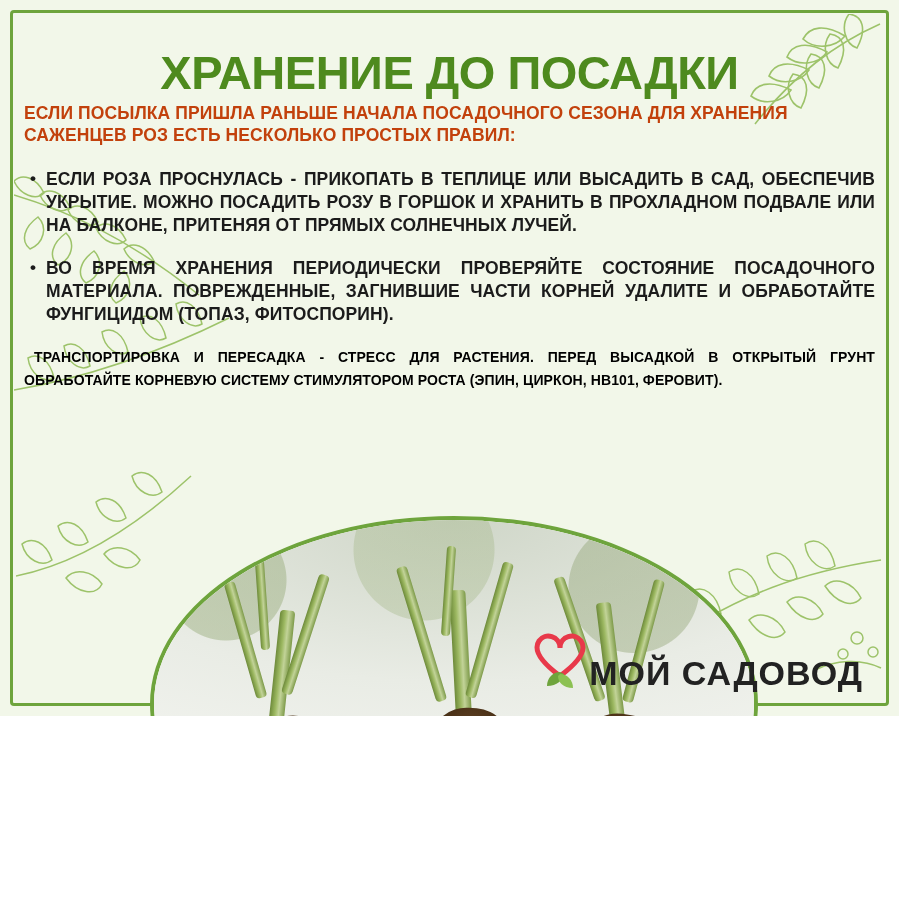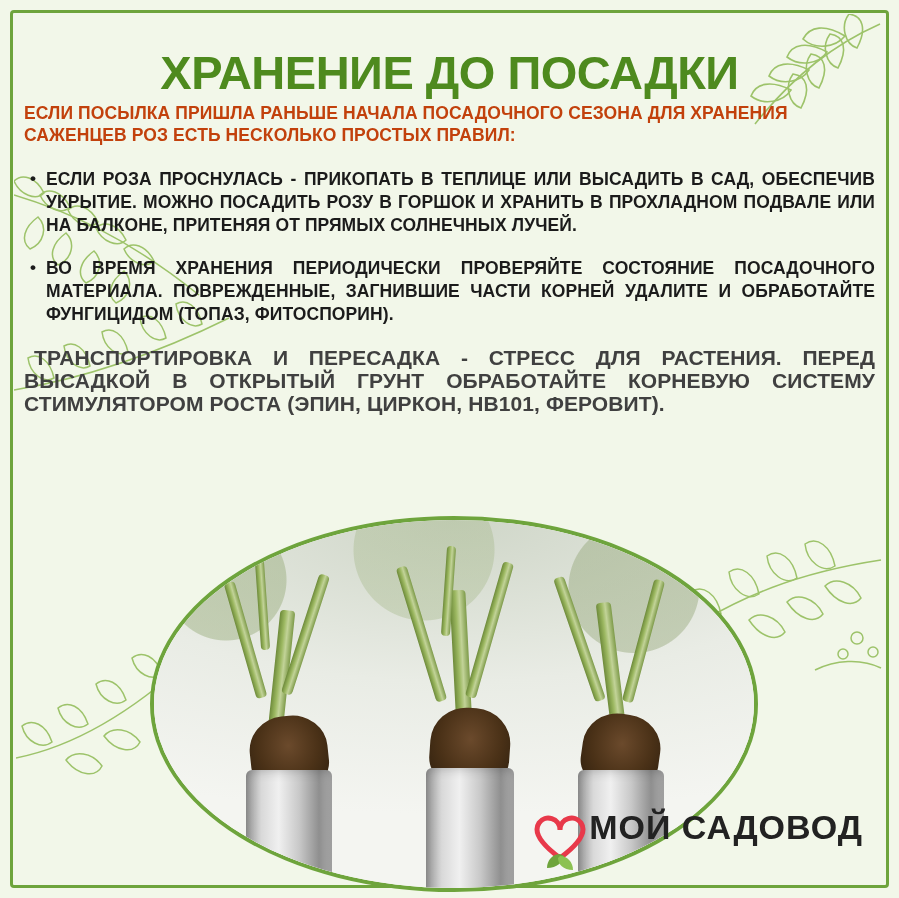--- a/index.html
+++ b/index.html
@@ -9,21 +9,21 @@
   body {
     width: 899px;
     height: 898px;
     background: #ffffff;
     font-family: "Liberation Sans", sans-serif;
     overflow: hidden;
   }
   .poster {
     position: relative;
     width: 899px;
-    height: 898px;
+    height: 716px;
     background: #f2f7e9;
     box-sizing: border-box;
     overflow: hidden;
   }
   .border-frame {
     position: absolute;
     left: 10px;
     top: 10px;
     right: 10px;
     bottom: 10px;
@@ -89,24 +89,24 @@
   ul.rules li::before {
     content: "\2022";
     position: absolute;
     left: 6px;
     top: -1px;
     font-size: 17px;
     color: #1b1b1b;
   }
   .closing {
     margin-top: 8px;
-    font-size: 21px;
+    font-size: 14px;
     line-height: 23px;
     font-weight: bold;
-    color: #404040;
+    color: #000000;
     text-align: justify;
     text-indent: 10px;
     letter-spacing: 0.1px;
   }
 
   
   .photo-wrap {
     position: absolute;
     left: 150px;
     top: 516px;
@@ -139,21 +139,21 @@
     background: radial-gradient(ellipse at 50% 40%, #6b4a2c 0%, #4a3117 55%, #2e1f0e 100%);
     border-radius: 45% 45% 35% 35%;
   }
 
   
   .logo {
     position: absolute;
     right: 36px;
     bottom: 26px;
     display: flex;
-    align-items: flex-start;
+    align-items: flex-end;
   }
   .logo-mark { position: relative; width: 58px; height: 62px; }
   .logo-text {
     font-size: 34px;
     font-weight: bold;
     color: #222;
     letter-spacing: 1px;
     line-height: 34px;
   }
 </style>

